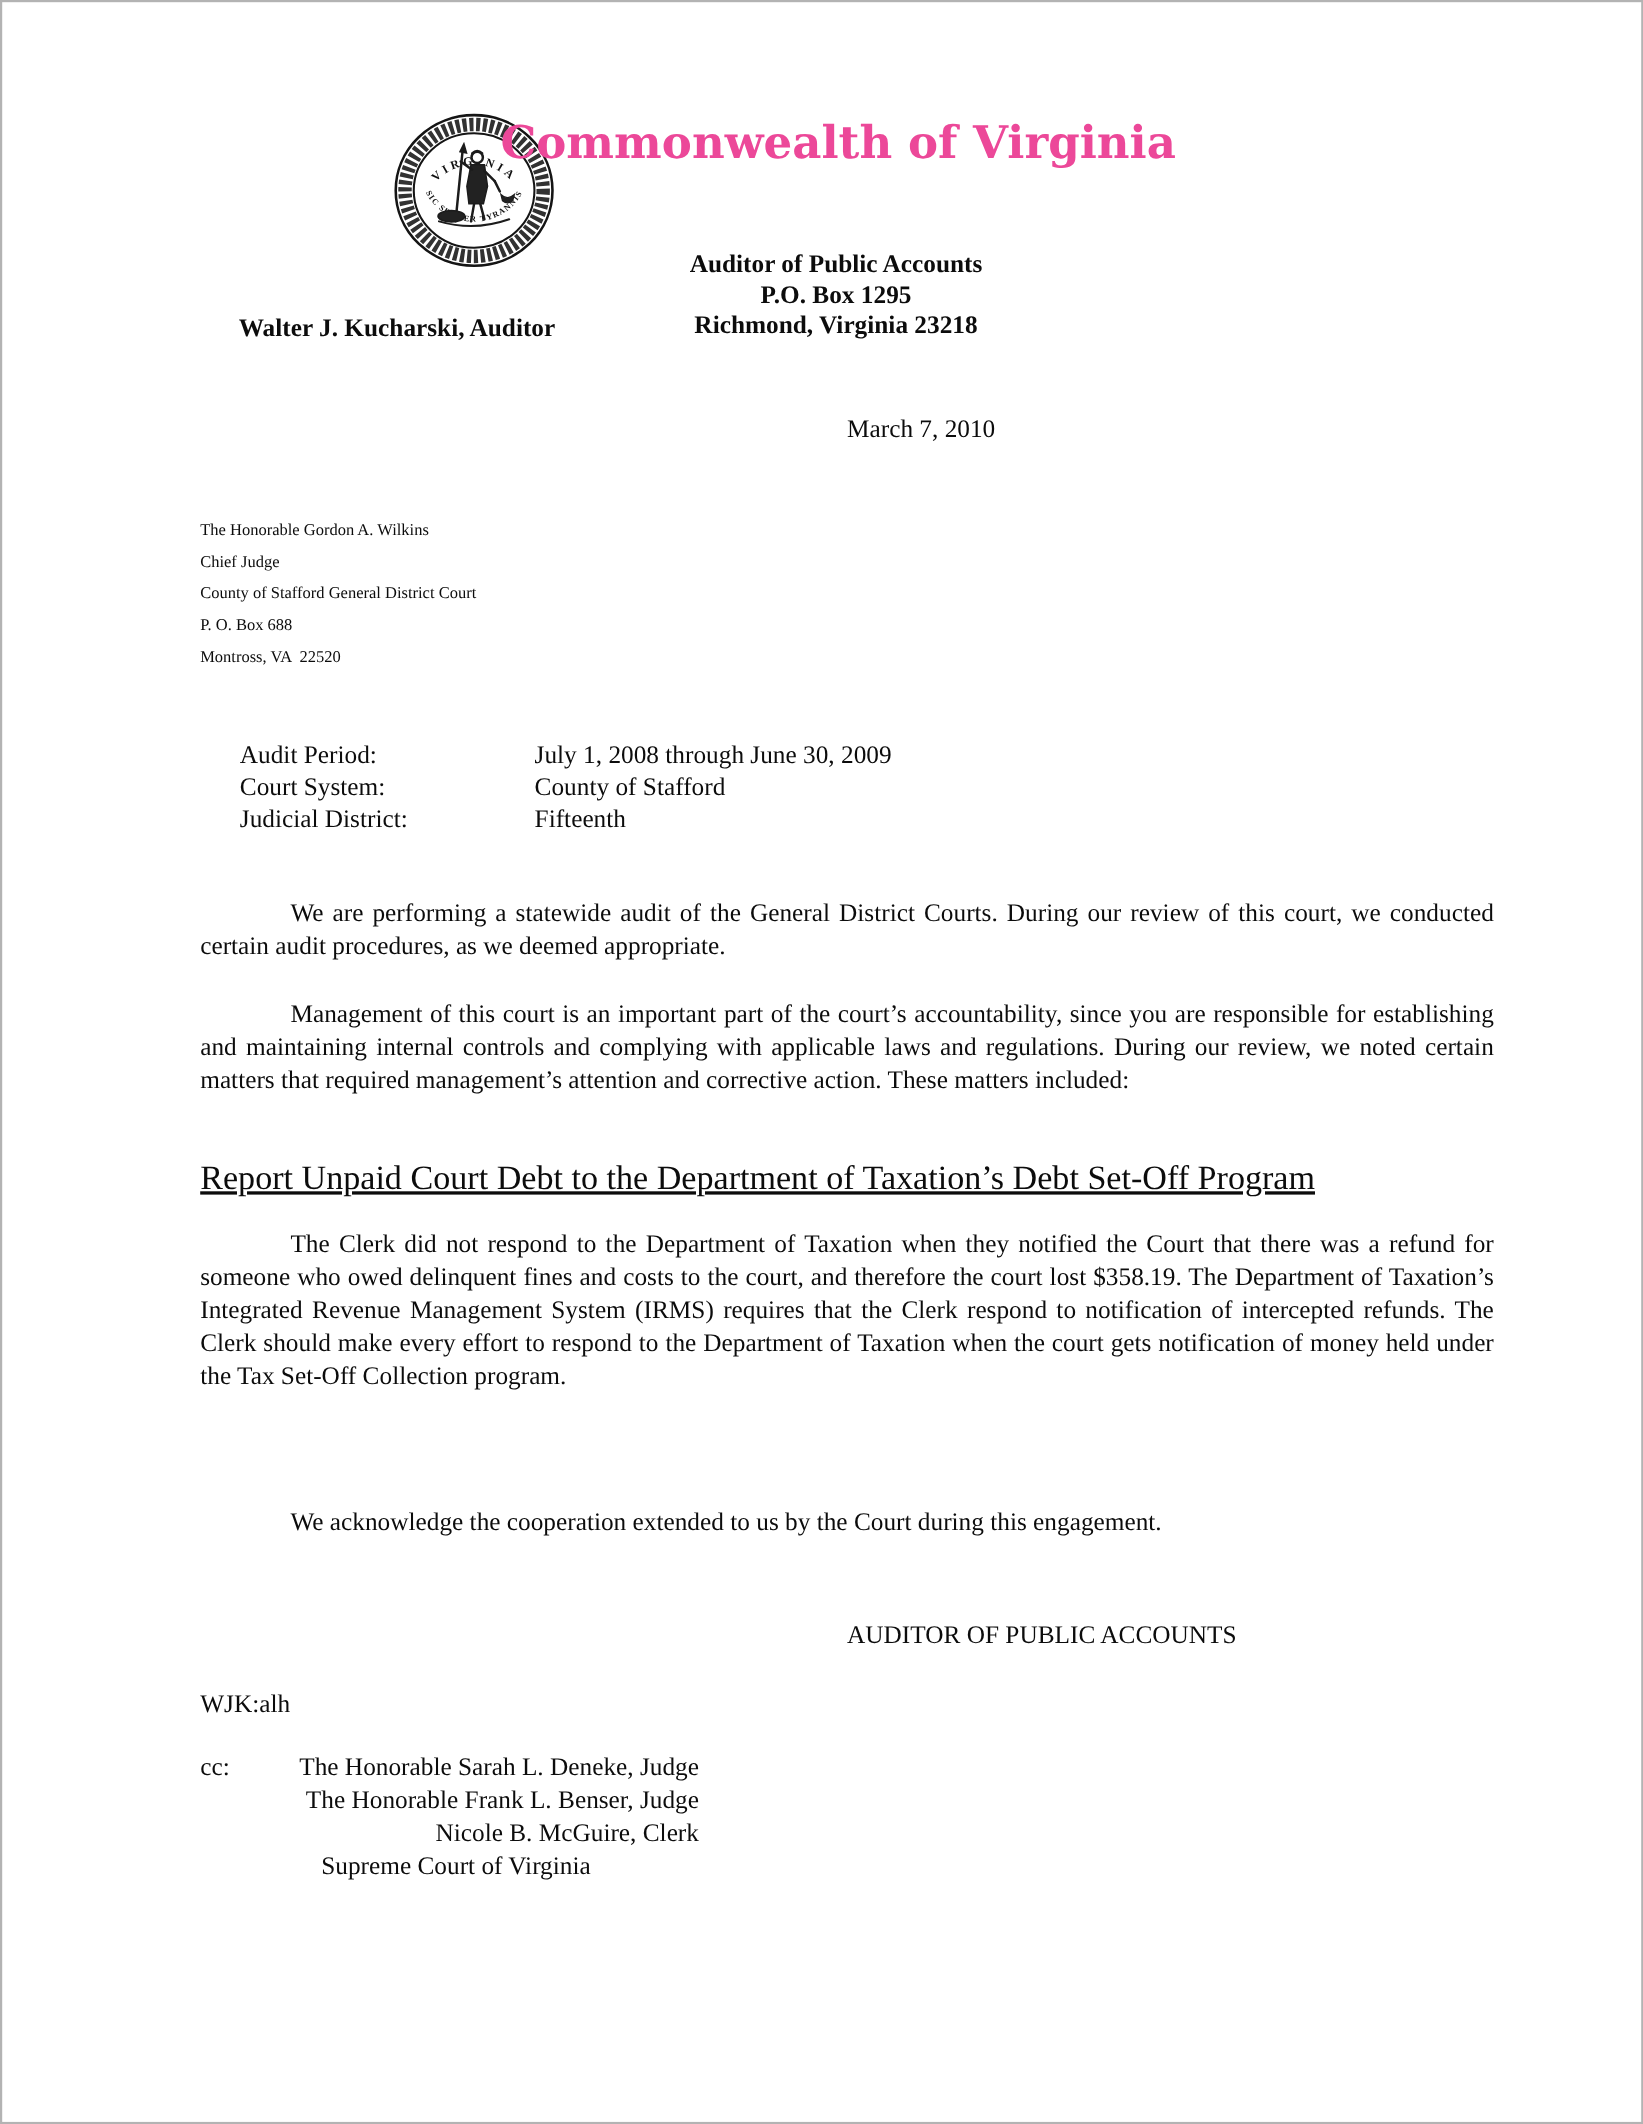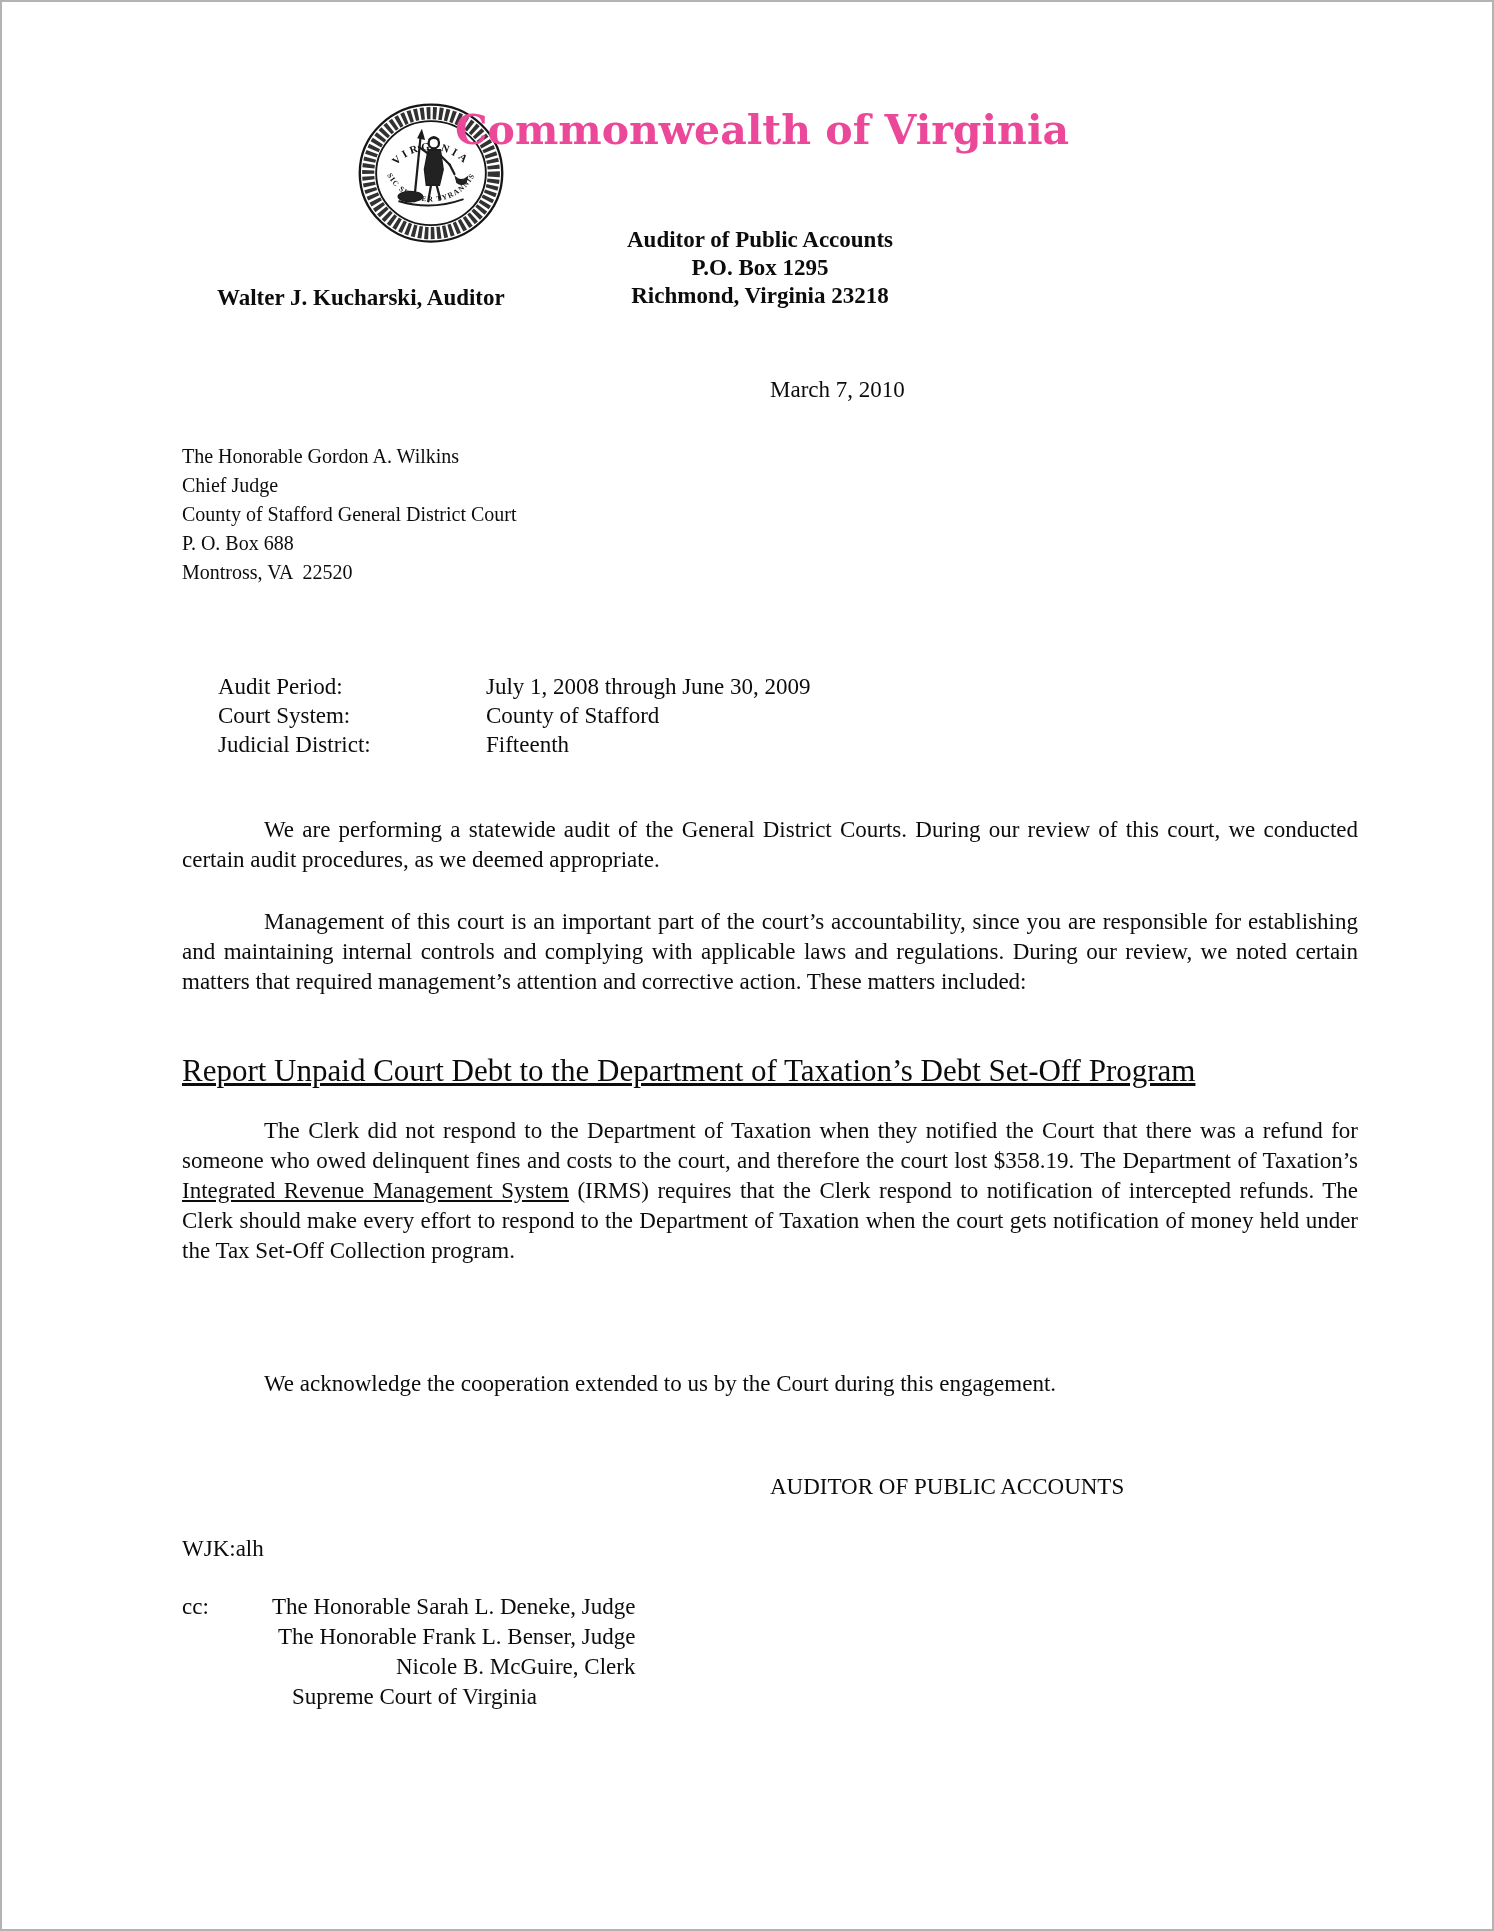--- a/index.html
+++ b/index.html
@@ -38,40 +38,40 @@
   }
   .auditor-name {
     left: 215px; top: 282px;
     font-weight: bold;
     font-size: 23px;
     line-height: 28px;
   }
 
   
   .dateline { left: 768px; top: 373px; font-size: 23px; line-height: 30px; }
-  .recipient { left: 180px; top: 440px; font-size: 20px; line-height: 29px; }
+  .recipient { left: 180px; top: 466px; font-size: 15px; line-height: 29px; }
   .addr-line { white-space: pre-wrap; }
   .audit-block { left: 180px; top: 670px; font-size: 23px; line-height: 29px; margin-left: 36px; }
   .audit-row .lab { display: inline-block; width: 268px; }
   .para {
     left: 180px; width: 1176px;
     font-size: 23px; line-height: 30px;
     text-align: justify;
     text-indent: 82px;
   }
   .p1 { top: 813px; }
   .p2 { top: 905px; }
   .p3 { top: 1114px; }
   .p4 { top: 1367px; text-align: left; }
   .finding-heading {
     left: 180px; top: 1054px; width: 1176px;
     font-size: 31px; line-height: 30px;
     text-decoration: underline;
   }
-  .u { text-decoration: underline; }
+  .u { }
   .signature-block { left: 768px; top: 1470px; font-size: 23px; line-height: 30px; }
   .initials { left: 180px; top: 1532px; font-size: 23px; line-height: 30px; }
   .cc-block { left: 180px; top: 1590px; font-size: 23px; line-height: 30px; }
   .cc-row { display: flex; justify-content: flex-end; }
   .cc-label { width: 90px; flex: 0 0 90px; }
   .cc-sub { padding-left: 110px; }
   .seal-text { font-family: "Liberation Serif", serif; fill: #111; font-weight: bold; }
 </style>
 </head>
 <body>

